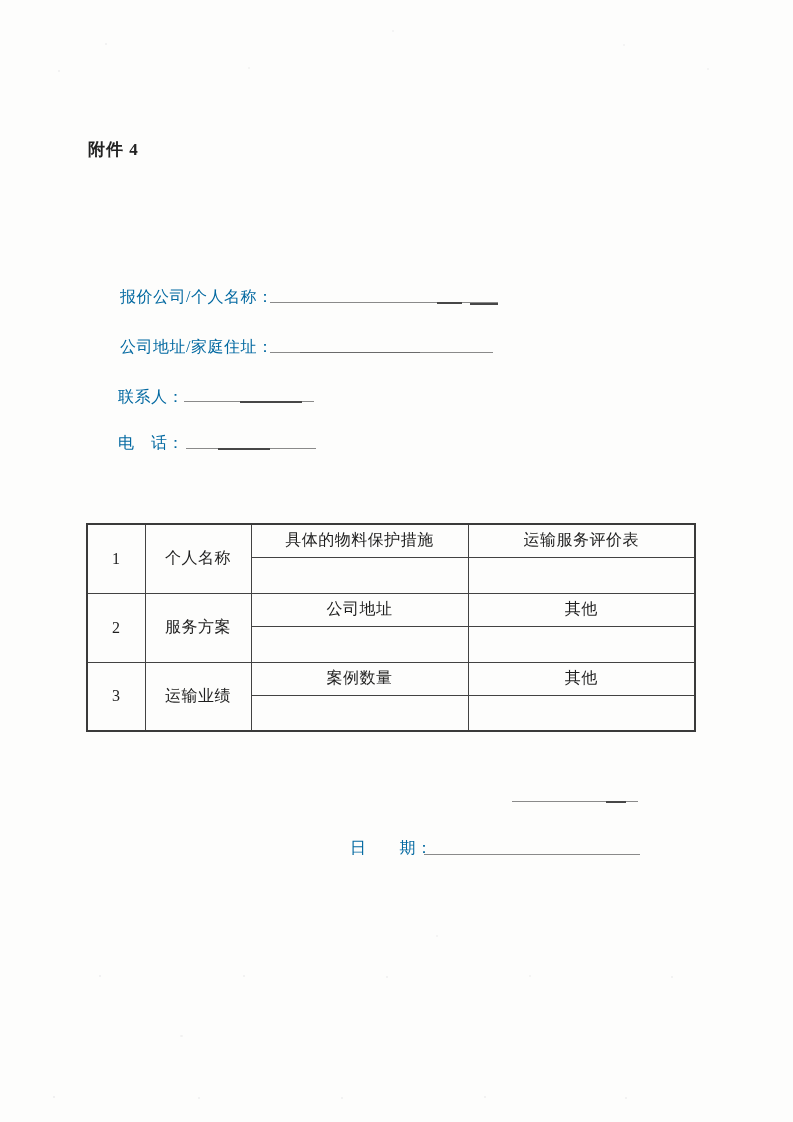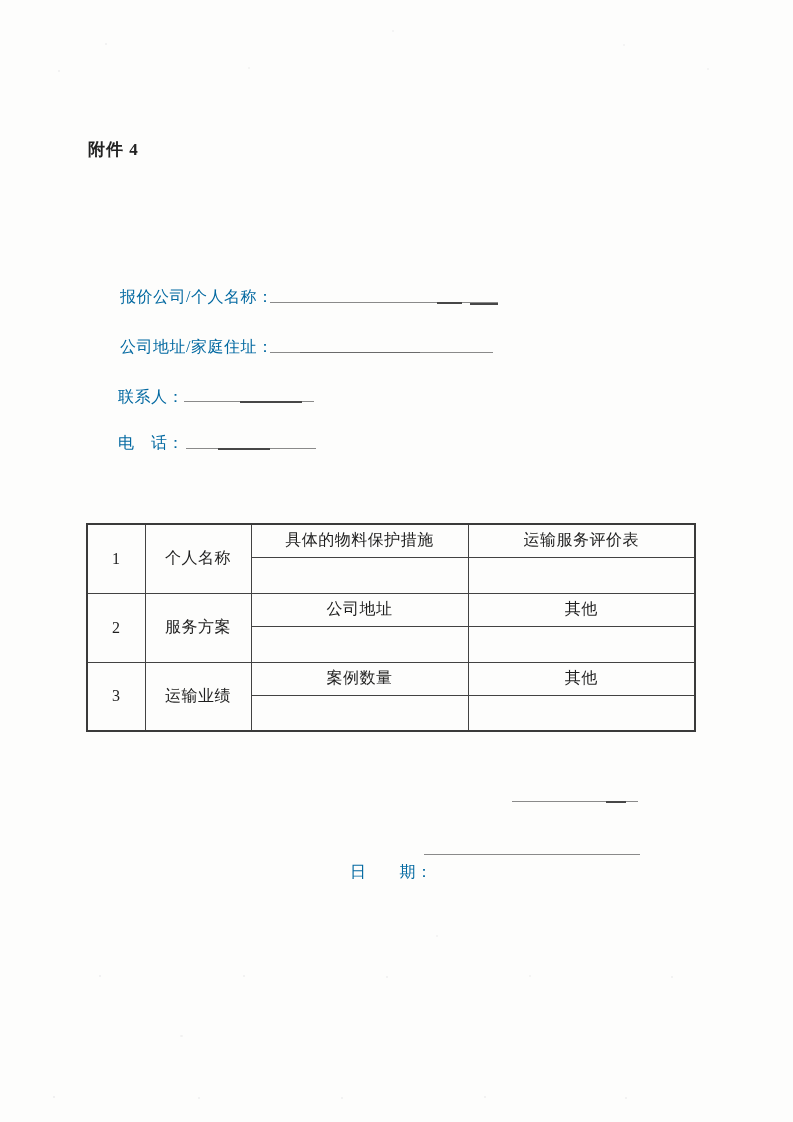--- a/index.html
+++ b/index.html
@@ -143,16 +143,16 @@
       <tr class="sub-bot">
         <td></td>
         <td></td>
       </tr>
     </tbody>
   </table>
 
   <div class="fill-line" style="left:512px;top:801px;width:126px"></div>
   <div class="fill-line dark" style="left:606px;top:801px;width:20px"></div>
 
-  <div class="abs sig-label" style="left:350px;top:862px">日　　期：</div>
+  <div class="abs sig-label" style="left:350px;top:838px">日　　期：</div>
   <div class="fill-line" style="left:424px;top:854px;width:216px"></div>
 
 </div>
 
 </body></html>

